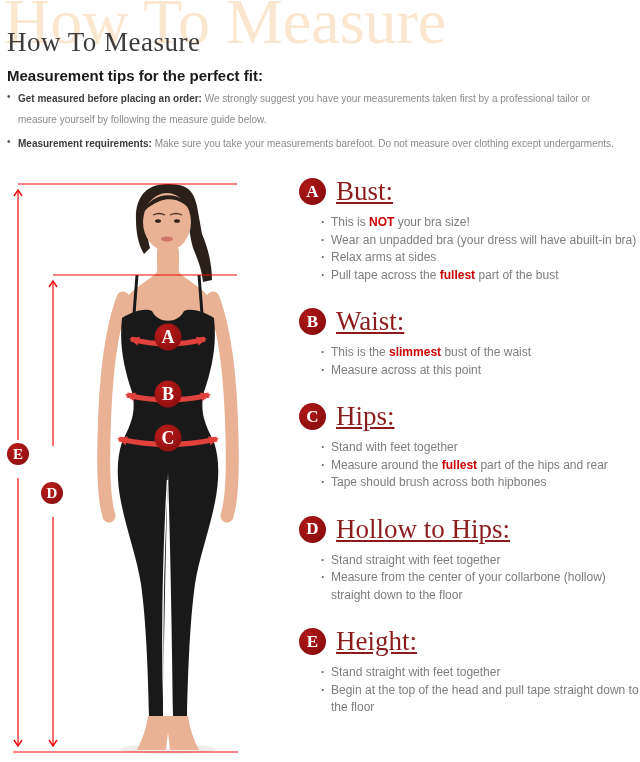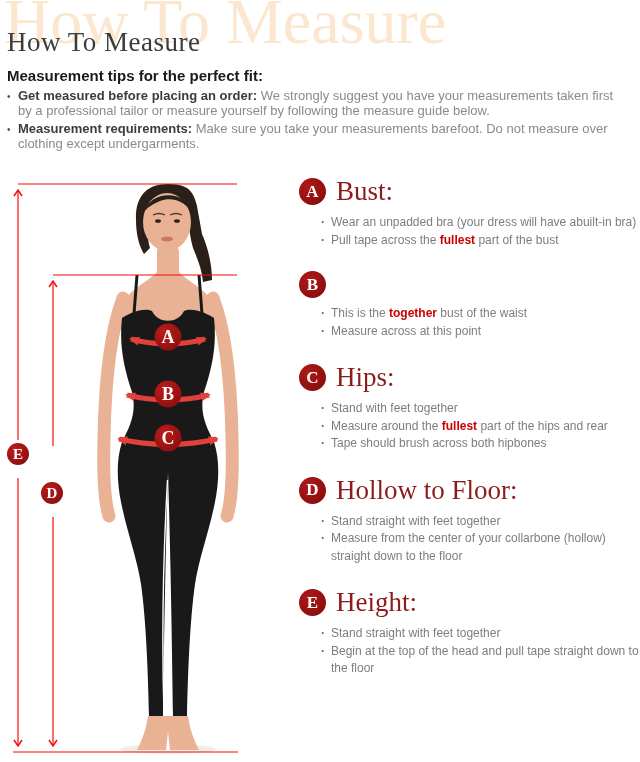--- a/index.html
+++ b/index.html
@@ -21,39 +21,39 @@
   .tips-heading{
     position:absolute;left:7px;top:67px;margin:0;
     font-size:15px;font-weight:bold;color:#1a1a1a;
   }
   .tips-list{
     position:absolute;left:7px;top:88px;width:612px;
     margin:0;padding:0;list-style:none;
   }
   .tips-list li{
     position:relative;padding-left:11px;margin-bottom:3px;
-    font-size:13px;line-height:15px;color:#8a8a8a;
+    font-size:10px;line-height:21px;color:#8a8a8a;
   }
   .tips-list li::before{
     content:"\2022";position:absolute;left:0;top:0;color:#555;font-size:10px;line-height:18px;
   }
   .tips-list .lead{font-weight:bold;color:#3c3c3c;}
   .figure-area{position:absolute;left:0;top:170px;width:290px;height:592px;}
   .sections{position:absolute;left:299px;top:176px;width:341px;}
   .section{margin-bottom:22px;}
   .sec-head{display:flex;align-items:center;gap:10px;}
   .badge{
     width:27px;height:27px;border-radius:50%;flex:0 0 27px;
     background:radial-gradient(circle at 35% 30%, #b01818 0%, #8c0e0e 75%);
     color:#fff;display:flex;align-items:center;justify-content:center;
     font-family:"Liberation Serif","DejaVu Serif",serif;font-weight:bold;font-size:17px;
   }
   .sec-title{
     font-family:"Liberation Serif","DejaVu Serif",serif;
-    font-size:27px;line-height:31px;color:#8c1c1c;
+    font-size:27px;line-height:31px;color:#8c1c1c;text-decoration:underline;
   }
   .bullets{margin:7px 0 0 0;padding:0 0 0 22px;list-style:none;}
   .bullets li{
     position:relative;padding-left:10px;
     font-size:12px;line-height:17.5px;color:#7d7d7d;
   }
   .bullets li::before{
     content:"\00b7";position:absolute;left:0;top:0;color:#666;font-weight:bold;
   }
   .bullets .em{color:#cb0000;font-weight:bold;}
@@ -155,48 +155,51 @@
 </svg>
 </div>
 
 <div class="sections">
     <div class="section">
       <div class="sec-head">
         <span class="badge">A</span>
         <span class="sec-title">Bust:</span>
       </div>
       <ul class="bullets">
+        <li><span>This is </span><span class="em">NOT</span><span> your bra size!</span></li>
         <li><span>Wear an unpadded bra (your dress will have abuilt-in bra)</span></li>
+        <li><span>Relax arms at sides</span></li>
         <li><span>Pull tape across the </span><span class="em">fullest</span><span> part of the bust</span></li>
       </ul>
     </div>
     <div class="section">
       <div class="sec-head">
         <span class="badge">B</span>
-      </div>
-      <ul class="bullets">
-        <li><span>This is the </span><span class="em">together</span><span> bust of the waist</span></li>
+        <span class="sec-title">Waist:</span>
+      </div>
+      <ul class="bullets">
+        <li><span>This is the </span><span class="em">slimmest</span><span> bust of the waist</span></li>
         <li><span>Measure across at this point</span></li>
       </ul>
     </div>
     <div class="section">
       <div class="sec-head">
         <span class="badge">C</span>
         <span class="sec-title">Hips:</span>
       </div>
       <ul class="bullets">
         <li><span>Stand with feet together</span></li>
         <li><span>Measure around the </span><span class="em">fullest</span><span> part of the hips and rear</span></li>
         <li><span>Tape should brush across both hipbones</span></li>
       </ul>
     </div>
     <div class="section">
       <div class="sec-head">
         <span class="badge">D</span>
-        <span class="sec-title">Hollow to Floor:</span>
+        <span class="sec-title">Hollow to Hips:</span>
       </div>
       <ul class="bullets">
         <li><span>Stand straight with feet together</span></li>
         <li><span>Measure from the center of your collarbone (hollow) straight down to the floor</span></li>
       </ul>
     </div>
     <div class="section">
       <div class="sec-head">
         <span class="badge">E</span>
         <span class="sec-title">Height:</span>

